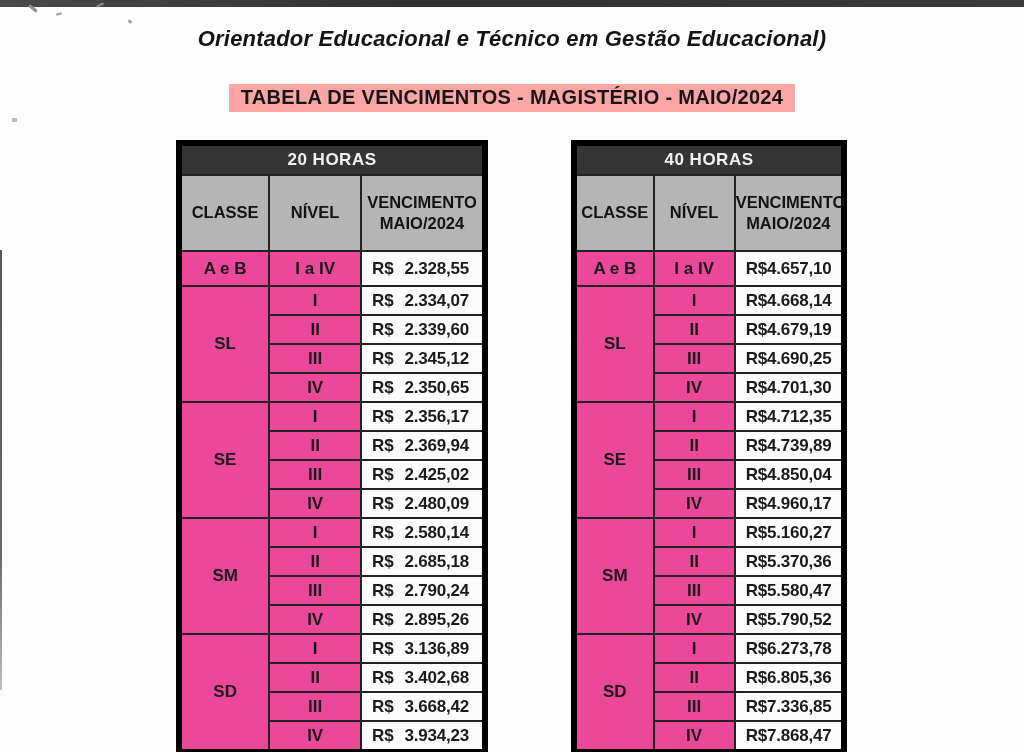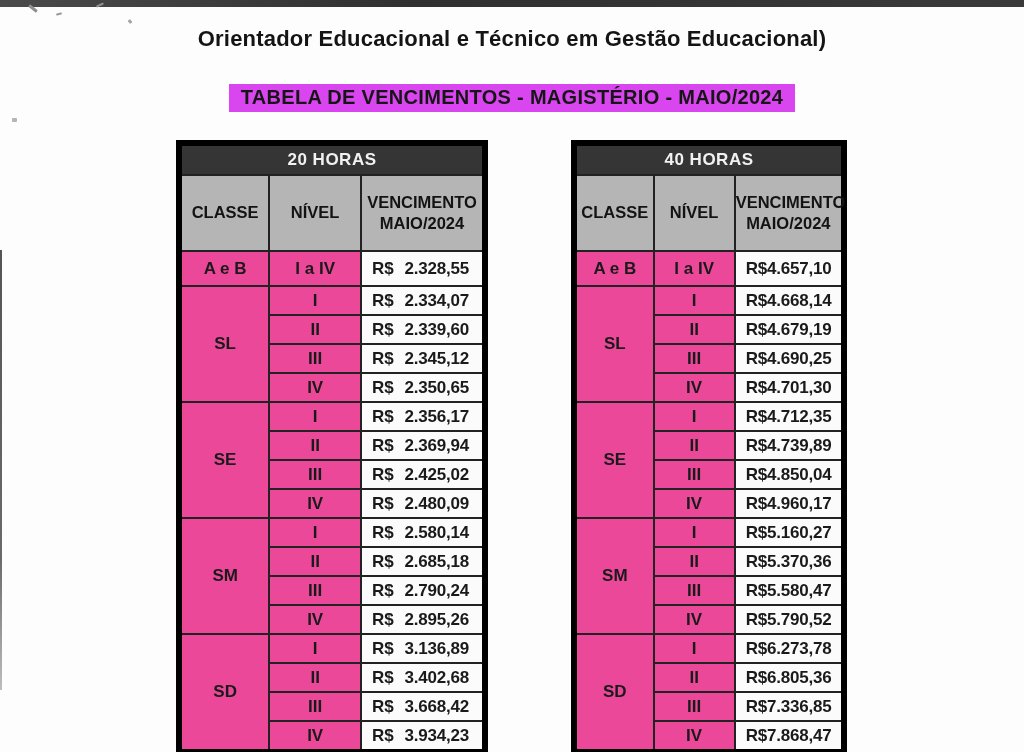--- a/index.html
+++ b/index.html
@@ -15,25 +15,25 @@
     background:linear-gradient(to bottom,#555,#6a6a6a 70%,#bdbdbd); }
   .speck { position:absolute; background:#8f8f8f; border-radius:1px; }
   .s1 { left:28px; top:7px;  width:10px; height:3px; transform:rotate(38deg); }
   .s2 { left:56px; top:13px; width:6px;  height:2px; transform:rotate(-15deg); background:#9a9a9a; }
   .s3 { left:96px; top:4px;  width:8px;  height:2px; transform:rotate(-24deg); }
   .s4 { left:12px; top:118px; width:5px; height:4px; background:#b5b5b5; }
   .s5 { left:128px; top:20px; width:4px; height:3px; transform:rotate(50deg); background:#a5a5a5; }
 
   .title1 {
     position:absolute; top:26px; left:0; width:1024px; text-align:center;
-    font-size:22px; font-weight:bold; color:#141414; letter-spacing:0.2px;
+    font-size:22px; font-weight:bold; color:#141414; letter-spacing:0.2px;font-style:italic;
   }
   .title2 { position:absolute; top:84px; left:0; width:1024px; text-align:center; }
   .title2 .hl {
-    display:inline-block; background:#d946ef; padding:2px 12px 3px;
+    display:inline-block; background:#fca5a5; padding:2px 12px 3px;
     font-size:20px; font-weight:bold; color:#161616; letter-spacing:0.3px;
   }
 
   .table-wrap { position:absolute; top:140px; }
   .table-wrap.left  { left:176px; width:312px; }
   .table-wrap.right { left:571px; width:276px; }
 
   table.sal-table {
     border-collapse:collapse; width:100%; table-layout:fixed;
     border:6px solid #000000;

